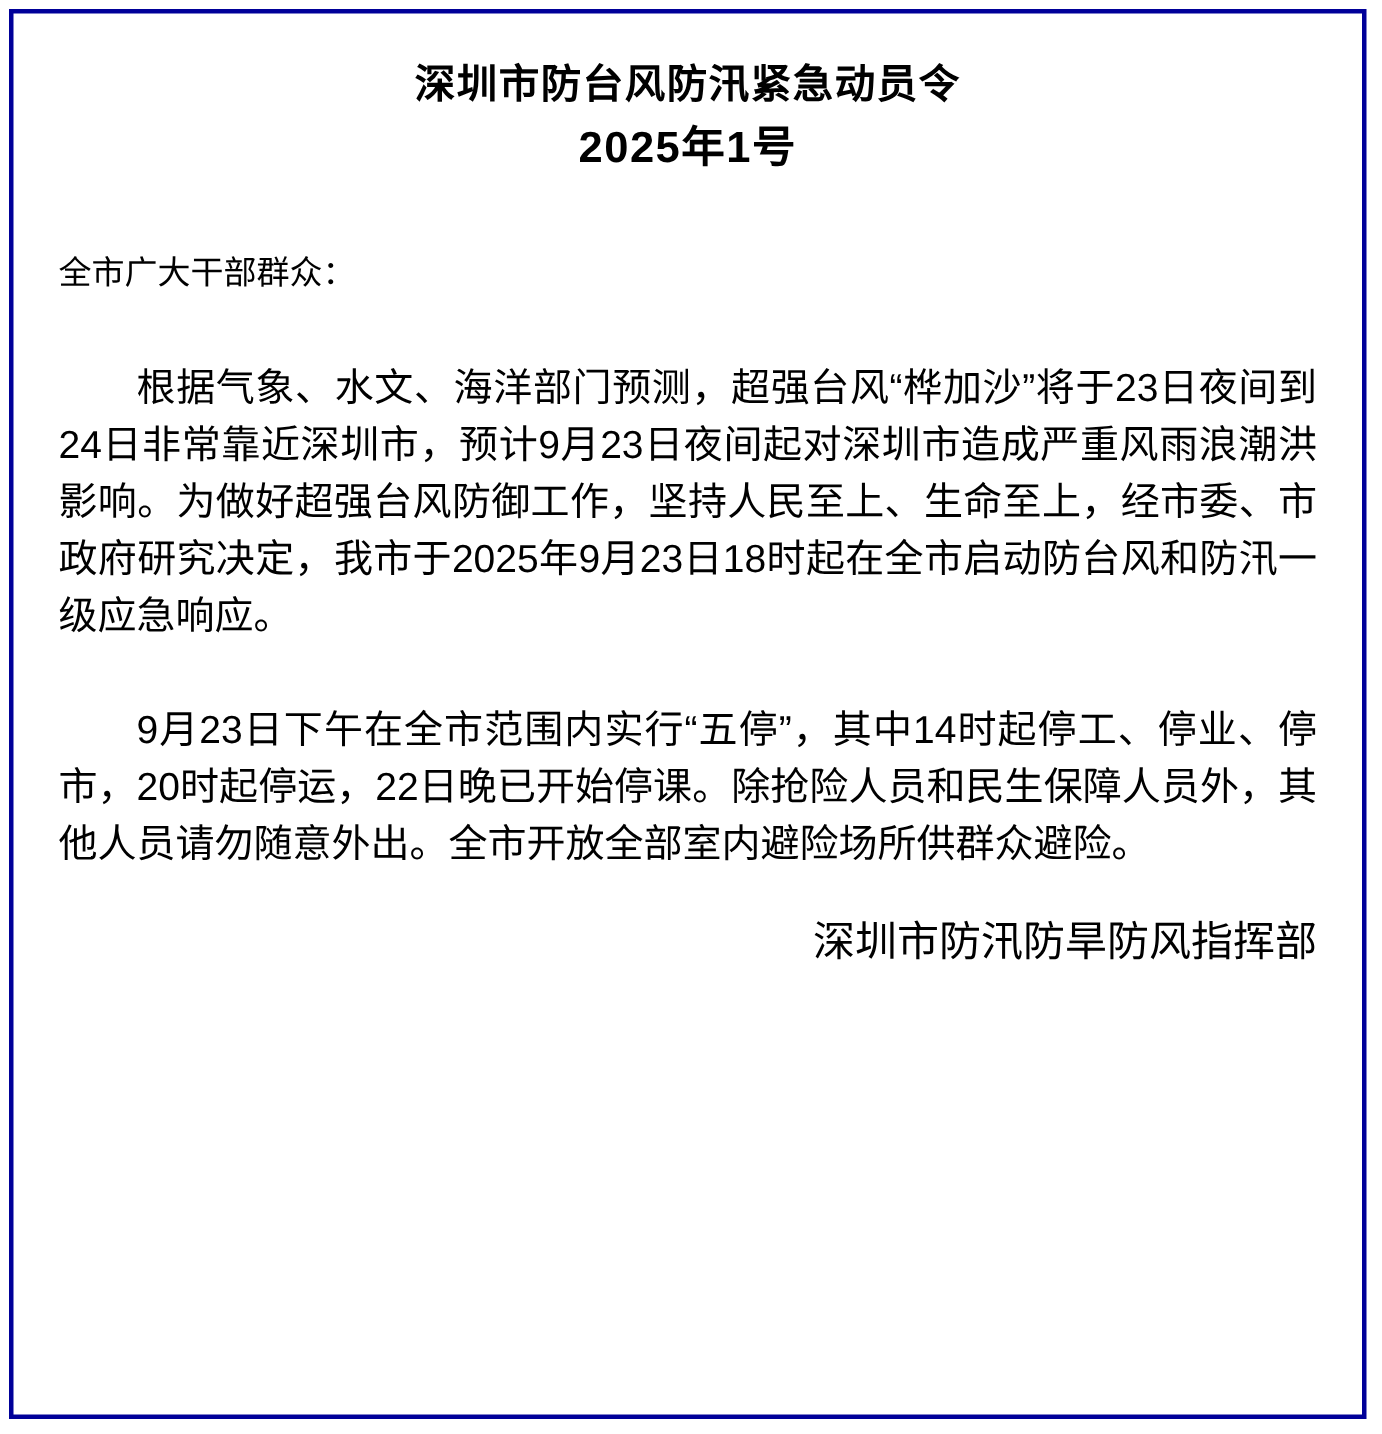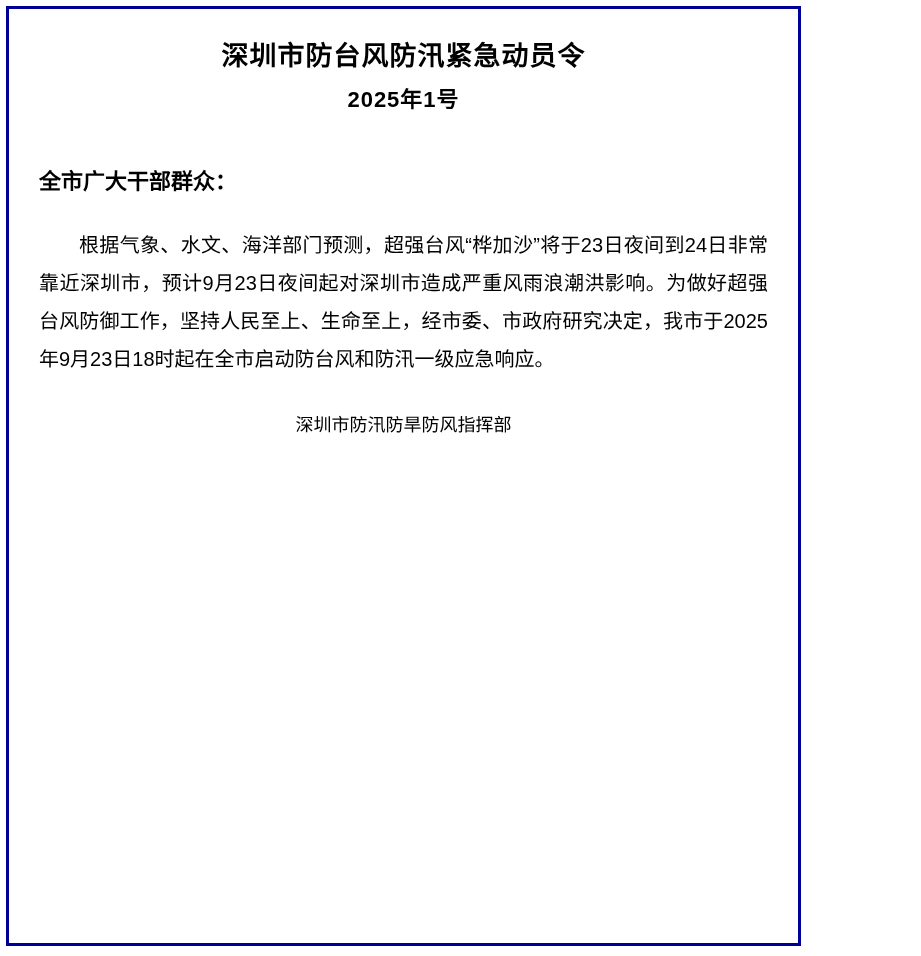--- a/index.html
+++ b/index.html
@@ -12,79 +12,79 @@
     height: 956px;
     position: relative;
     font-family: "Liberation Sans", "DejaVu Sans", sans-serif;
     color: #000000;
     overflow: hidden;
   }
   .frame {
     position: absolute;
     left: 6px;
     top: 6px;
-    width: 795px;
+    width: 905px;
     height: 940px;
     border: 3px solid #000099;
     box-sizing: border-box;
     background: #ffffff;
     padding: 32px 30px 0 30px;
   }
   .doc-title {
     margin: 0;
     font-size: 27px;
     line-height: 31px;
     font-weight: bold;
     text-align: center;
     letter-spacing: 1px;
   }
   .doc-subtitle {
     margin: 12px 0 0 0;
-    font-size: 22px;
+    font-size: 29px;
     line-height: 31px;
     font-weight: bold;
     text-align: center;
     letter-spacing: 1px;
   }
   .salutation {
     margin: 48px 0 0 0;
     font-size: 22px;
     line-height: 38px;
-    font-weight: bold;
+    font-weight: normal;
   }
   .body-para {
-    margin: 25px 0 0 0;
-    font-size: 20px;
+    margin: 38px 0 0 0;
+    font-size: 26px;
     line-height: 38px;
     text-indent: 2em;
     text-align: justify;
     font-weight: normal;
   }
   .sign-block {
     margin: 28px 0 0 0;
     text-align: right;
   }
   .sign-block p {
     margin: 0;
-    font-size: 18px;
+    font-size: 28px;
     line-height: 38px;
     font-weight: normal;
-    text-align: center;
   }
 </style>
 </head>
 <body>
 
 <div class="frame">
   <h1 class="doc-title">深圳市防台风防汛紧急动员令</h1>
   <h2 class="doc-subtitle">2025年1号</h2>
 
   <p class="salutation">全市广大干部群众：</p>
 
   <p class="body-para">根据气象、水文、海洋部门预测，超强台风“桦加沙”将于23日夜间到24日非常靠近深圳市，预计9月23日夜间起对深圳市造成严重风雨浪潮洪影响。为做好超强台风防御工作，坚持人民至上、生命至上，经市委、市政府研究决定，我市于2025年9月23日18时起在全市启动防台风和防汛一级应急响应。</p>
 
+  <p class="body-para">9月23日下午在全市范围内实行“五停”，其中14时起停工、停业、停市，20时起停运，22日晚已开始停课。除抢险人员和民生保障人员外，其他人员请勿随意外出。全市开放全部室内避险场所供群众避险。</p>
 
 
 
   <div class="sign-block">
     <p>深圳市防汛防旱防风指挥部</p>
   </div>
 </div>
 
 </body></html>

